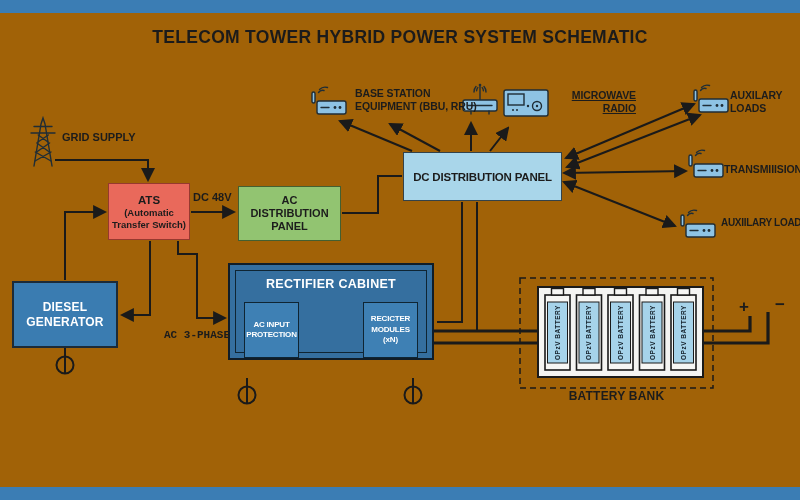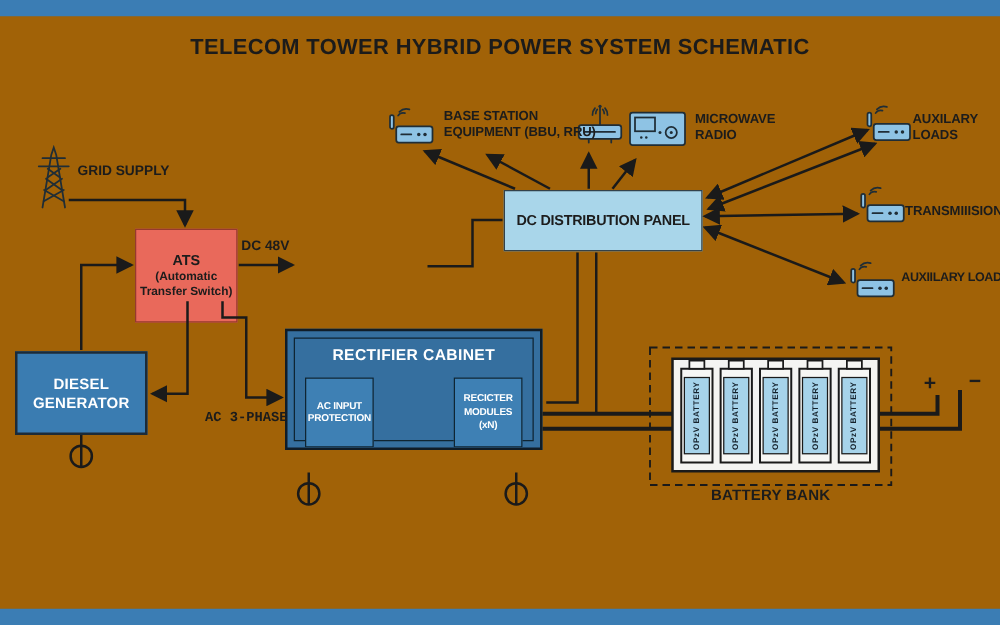--- a/index.html
+++ b/index.html
@@ -4,40 +4,40 @@
 <style>
   html,body{margin:0;padding:0;}
   .stage{position:relative;width:800px;height:500px;background:#a16207;overflow:hidden;
          font-family:"Liberation Sans",sans-serif;color:#1c1c1c;}
   .bar{position:absolute;left:0;width:800px;height:13px;background:#3b7db4;}
   .bar.top{top:0;} .bar.bottom{top:487px;}
   .title{position:absolute;left:0;right:0;top:27px;margin:0;text-align:center;
          font-size:17.5px;font-weight:bold;letter-spacing:.3px;color:#1b1b1b;}
   .box{position:absolute;display:flex;flex-direction:column;align-items:center;justify-content:center;
        text-align:center;font-weight:bold;box-sizing:border-box;}
-  .ats{left:108px;top:183px;width:82px;height:75px;background:#e9695b;border:1.5px solid #96392e;}
+  .ats{left:108px;top:183px;width:82px;height:57px;background:#e9695b;border:1.5px solid #96392e;}
   .ats .b1{font-size:11.5px;line-height:14px;}
   .ats .b2{font-size:9.5px;line-height:12px;}
   .acp{left:238px;top:186px;width:103px;height:55px;background:#92c471;border:1.5px solid #445f30;
        font-size:11px;line-height:13px;}
   .dcp{left:403px;top:152px;width:159px;height:49px;background:#a9d6ea;border:1.5px solid #33424a;
        font-size:11.5px;letter-spacing:-.2px;}
   .gen{left:12px;top:281px;width:106px;height:67px;background:#3a7cb1;border:2px solid #1c2b38;
        color:#fff;font-size:12px;line-height:15px;letter-spacing:.2px;}
   .cab{left:228px;top:263px;width:206px;height:97px;background:#356f9f;border:2px solid #101d28;
        display:block;position:absolute;box-sizing:border-box;}
   .cab-inner{position:absolute;inset:5px;border:1.5px solid #0f2533;}
   .cab-title{margin-top:6px;text-align:center;color:#fff;font-weight:bold;font-size:12.5px;letter-spacing:.3px;}
   .mods{display:flex;justify-content:space-between;padding:4px 8px;margin-top:7px;}
   .mod{width:55px;height:56px;border:1.5px solid #0f2533;background:#3e80b4;color:#fff;
        font-size:8px;font-weight:bold;display:flex;align-items:center;justify-content:center;
        text-align:center;line-height:1.3;letter-spacing:-.2px;box-sizing:border-box;padding:1px;}
   .lbl{position:absolute;font-weight:bold;font-size:10.5px;line-height:13px;letter-spacing:-.1px;white-space:nowrap;}
   .wire-lbl{position:absolute;font-weight:bold;font-size:11px;white-space:nowrap;}
-  .center{text-align:left;}
+  .center{text-align:right;text-decoration:underline;}
   .batt-label{position:absolute;top:302px;width:25px;height:61px;display:flex;align-items:center;
        justify-content:center;writing-mode:vertical-rl;transform:rotate(180deg);
        font-size:6.5px;font-weight:bold;letter-spacing:.5px;color:#15222c;white-space:nowrap;}
   .bank-lbl{position:absolute;left:520px;top:389px;width:193px;text-align:center;
        font-weight:bold;font-size:12px;letter-spacing:.2px;}
   .term{position:absolute;font-weight:bold;font-size:17px;}
   svg.wires{position:absolute;left:0;top:0;}
   svg .w{fill:none;stroke:#1a1a1a;stroke-width:2;}
   svg .bus{fill:none;stroke:#1a1a1a;stroke-width:3.2;}
   svg .ic{stroke:#1f2d36;stroke-width:1.4;fill:none;stroke-linecap:round;}
@@ -52,20 +52,25 @@
   <div class="bar bottom"></div>
 
   <h1 class="title">TELECOM TOWER HYBRID POWER SYSTEM SCHEMATIC</h1>
 
   <div class="box ats">
     <div class="b1">ATS</div>
     <div class="b2">(Automatic</div>
     <div class="b2">Transfer Switch)</div>
   </div>
 
+  <div class="box acp">
+    <div>AC</div>
+    <div>DISTRIBUTION</div>
+    <div>PANEL</div>
+  </div>
 
   <div class="box dcp">
     <div>DC DISTRIBUTION PANEL</div>
   </div>
 
   <div class="box gen">
     <div>DIESEL</div>
     <div>GENERATOR</div>
   </div>
 

